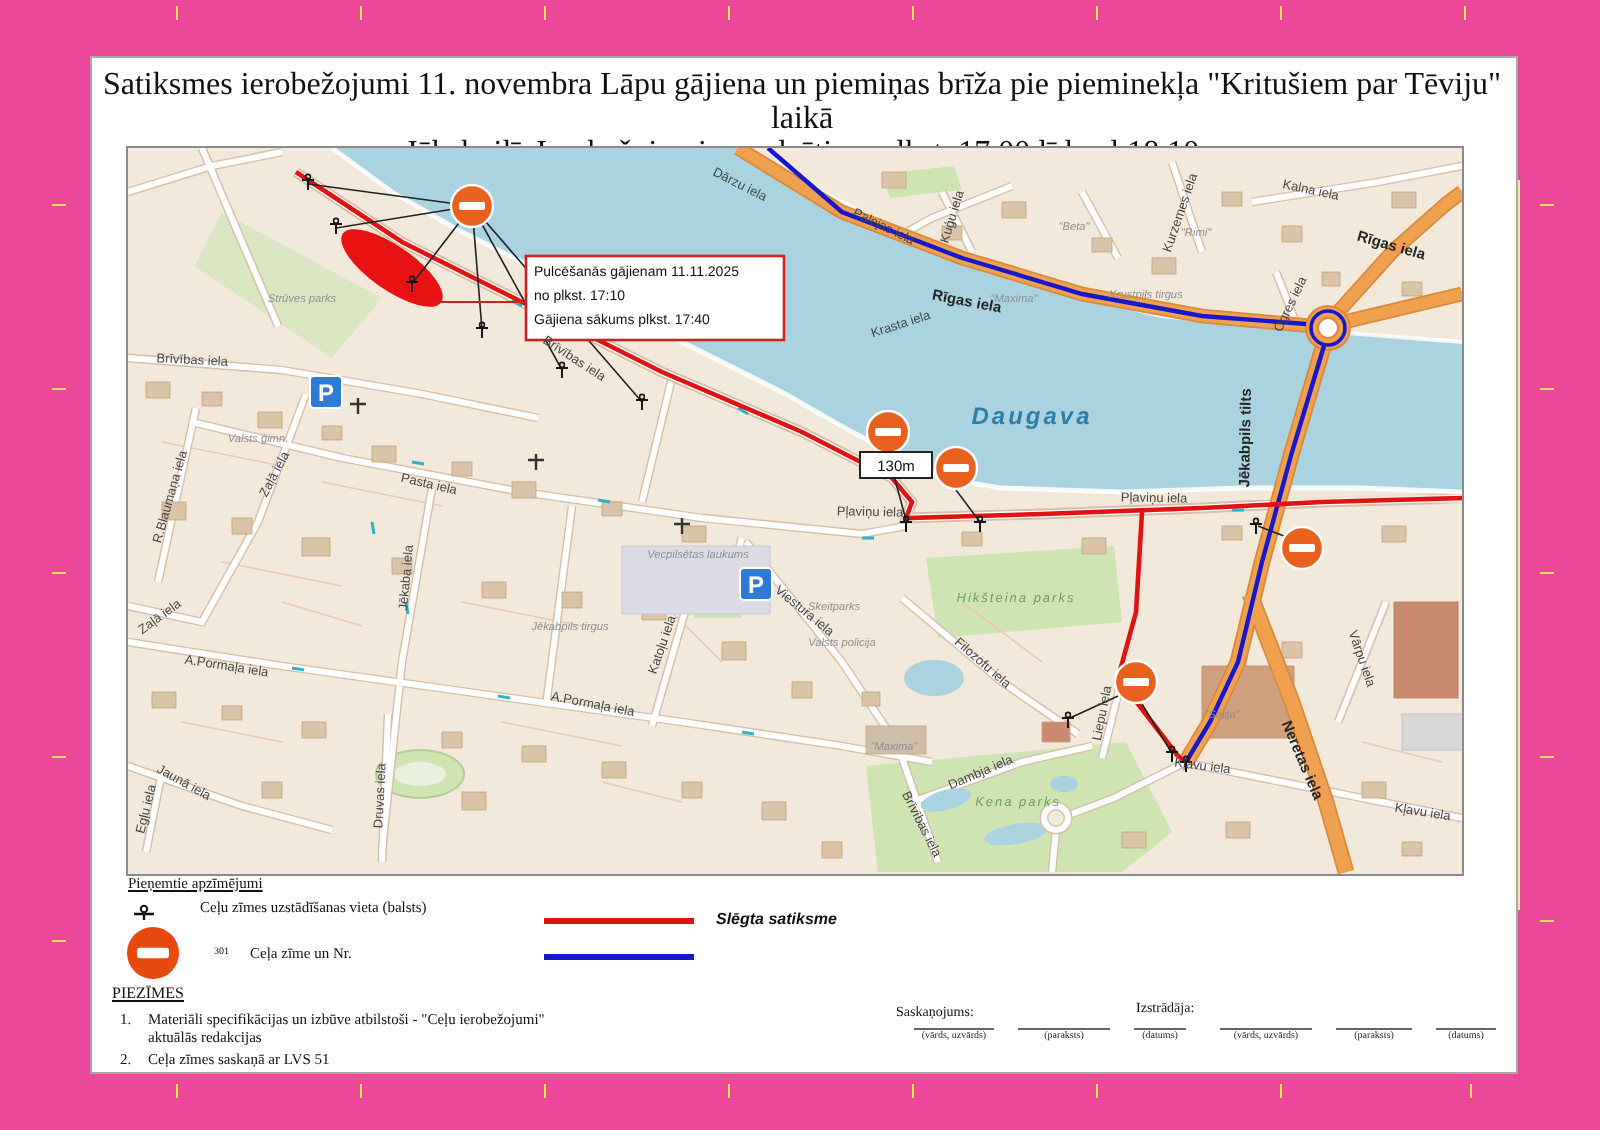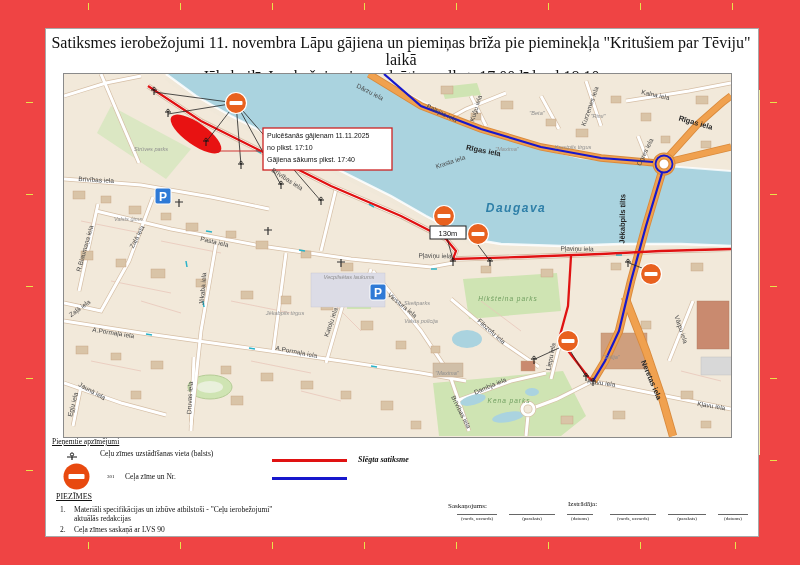--- a/index.html
+++ b/index.html
@@ -1,48 +1,48 @@
 <!DOCTYPE html>
 <html><head>
 <meta charset="utf-8">
 <style>
   html,body{margin:0;padding:0;background:#fff;}
-  #stage{position:relative;width:800px;height:565px;background:#ef4444;overflow:hidden;
+  #stage{position:relative;width:800px;height:565px;background:#ec4899;overflow:hidden;
          font-family:"Liberation Serif",serif;color:#111;}
   
   #sheet{position:absolute;left:45px;top:28px;width:712px;height:507px;background:#fff;
          border:1px solid #a8a8a8;}
   #titleblock{position:absolute;left:45px;top:34px;width:712px;text-align:center;
 ardo              font-size:13px;line-height:17px;color:#101010;}
   
   #map{position:absolute;left:63px;top:73px;width:667px;height:363px;border:1px solid #8a8a8a;background:#f2e9da;}
   svg text{font-family:"Liberation Sans",sans-serif;}
   .st{font-size:6.5px;fill:#474747;}
   .stmain{font-size:7.5px;fill:#262626;font-weight:bold;}
   .poi{font-size:5.6px;fill:#8f8f8f;font-style:italic;}
   .park{font-size:6.5px;fill:#6f9e5f;font-style:italic;letter-spacing:1px;}
   .water-lbl{font-size:12px;fill:#2e7fa8;font-style:italic;font-weight:bold;letter-spacing:1.5px;}
   .callout-txt{font-size:7px;fill:#111;}
   .dist-txt{font-size:7.5px;fill:#111;text-anchor:middle;}
   
   .doc-small{font-size:7.5px;color:#111;}
   .u{text-decoration:underline;}
-  #legend-head{position:absolute;left:52px;top:437px;}
+  #legend-head{position:absolute;left:64px;top:437px;}
   #legend-pole{position:absolute;left:66px;top:451px;}
   #legend-item1{position:absolute;left:100px;top:449px;}
   #legend-noentry{position:absolute;left:63px;top:463px;width:27px;height:27px;}
   #legend-num{position:absolute;left:107px;top:474px;font-size:5px;}
   #legend-item2{position:absolute;left:125px;top:472px;text-align:right;}
   #notes-head{position:absolute;left:56px;top:492px;font-size:8px;}
   #notes-list{position:absolute;left:60px;top:505px;width:215px;font-size:7.5px;line-height:9px;}
   .note-row{display:flex;margin-bottom:2px;}
   .note-num{width:14px;flex:none;}
   
   .legline{position:absolute;height:3px;}
-  .legline-lbl{position:absolute;width:140px;font-family:Liberation Serif, serif;
+  .legline-lbl{position:absolute;width:140px;font-family:Liberation Sans, sans-serif;
                font-size:8px;font-weight:bold;font-style:italic;line-height:10px;color:#111;}
   
   .sig-head{position:absolute;font-size:7px;}
   .sig-row{position:absolute;display:flex;gap:12px;}
   .sig-cell{border-top:1px solid #666;text-align:center;font-size:5px;color:#222;padding-top:1px;}
   
   .tick{position:absolute;background:#e8e24c;}
 </style>
 </head>
 <body>
@@ -413,21 +413,21 @@
   <div id="legend-item2" class="doc-small">Ceļa zīme un Nr.</div>
 
   <div id="notes-head" class="u">PIEZĪMES</div>
   <div id="notes-list">
     <div class="note-row">
       <span class="note-num">1.</span>
       <span>Materiāli specifikācijas un izbūve atbilstoši - "Ceļu ierobežojumi" aktuālās redakcijas</span>
     </div>
     <div class="note-row">
       <span class="note-num">2.</span>
-      <span>Ceļa zīmes saskaņā ar LVS 90</span>
+      <span>Ceļa zīmes saskaņā ar LVS 51</span>
     </div>
   </div>
 
   <div class="legline" style="left:272px;top:459px;width:75px;background:#e01212"></div>
   <div class="legline-lbl" style="left:358px;top:455px">Slēgta satiksme</div>
   <div class="legline" style="left:272px;top:477px;width:75px;background:#1717cc"></div>
 
   <div class="sig-head" style="left:448px;top:502px">Saskaņojums:</div>
   <div class="sig-row" style="left:457px;top:514px">
     <div class="sig-cell" style="width:40px">(vārds, uzvārds)</div>

